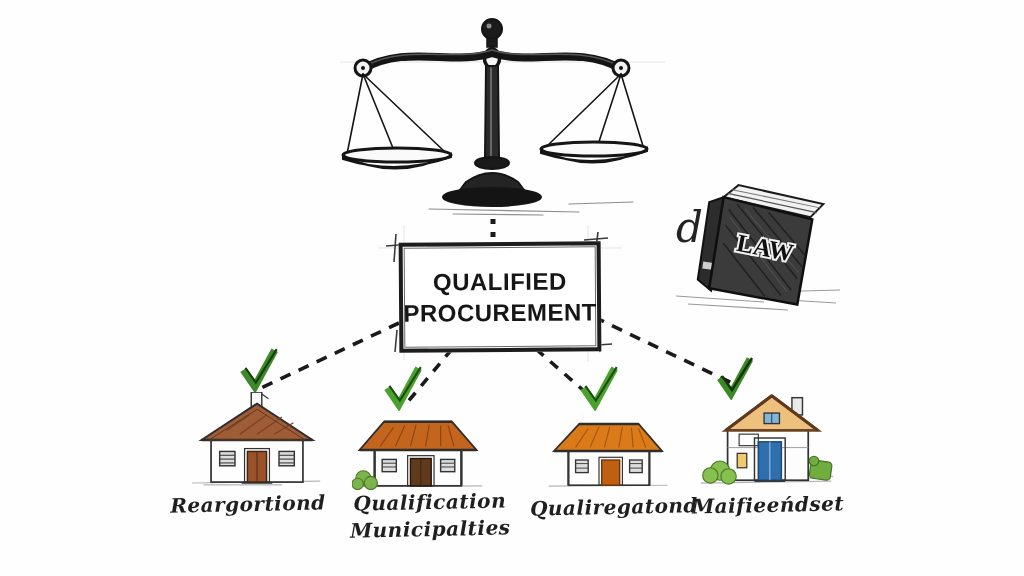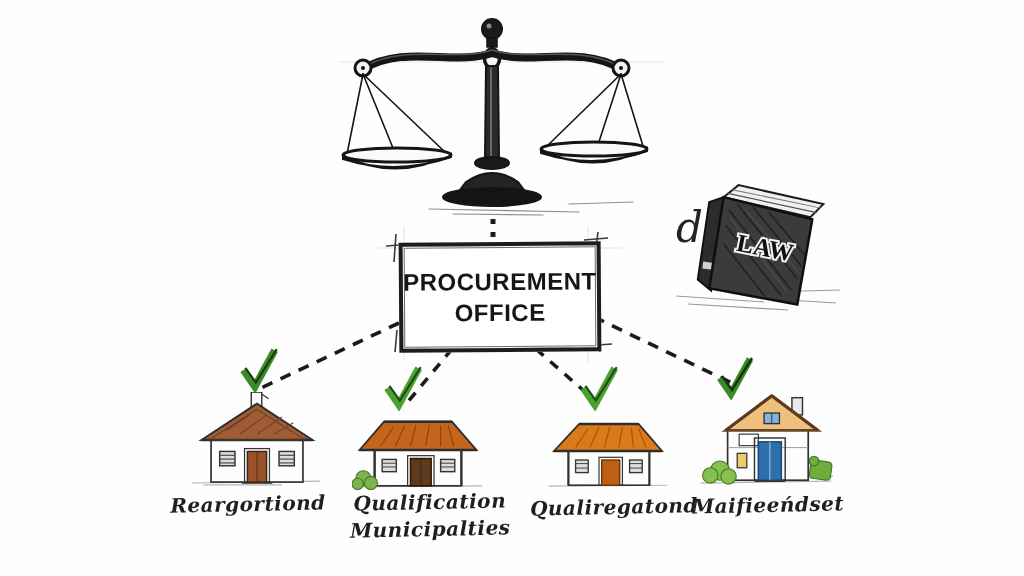--- a/index.html
+++ b/index.html
@@ -87,22 +87,22 @@
 
       <g stroke="#8e8e8e" stroke-width="1.2">
         <line x1="96" y1="203" x2="246" y2="206"></line>
         <line x1="120" y1="208" x2="210" y2="209"></line>
         <line x1="236" y1="198" x2="300" y2="196"></line>
       </g>
     </g>
   </svg>
 
   <div class="abs office-box">
+    <div class="line">QUALIFIED</div>
     <div class="line">PROCUREMENT</div>
-    <div class="line">OFFICE</div>
   </div>
 
   <svg class="abs" style="left:668px;top:170px;z-index:3" width="184" height="146" viewBox="0 0 184 146">
 
     <g stroke="#9a9a9a" stroke-width="1.2" fill="none">
       <line x1="8" y1="126" x2="96" y2="132"></line>
       <line x1="20" y1="134" x2="120" y2="140"></line>
       <line x1="98" y1="122" x2="172" y2="120"></line>
       <line x1="120" y1="130" x2="168" y2="133"></line>
     </g>

